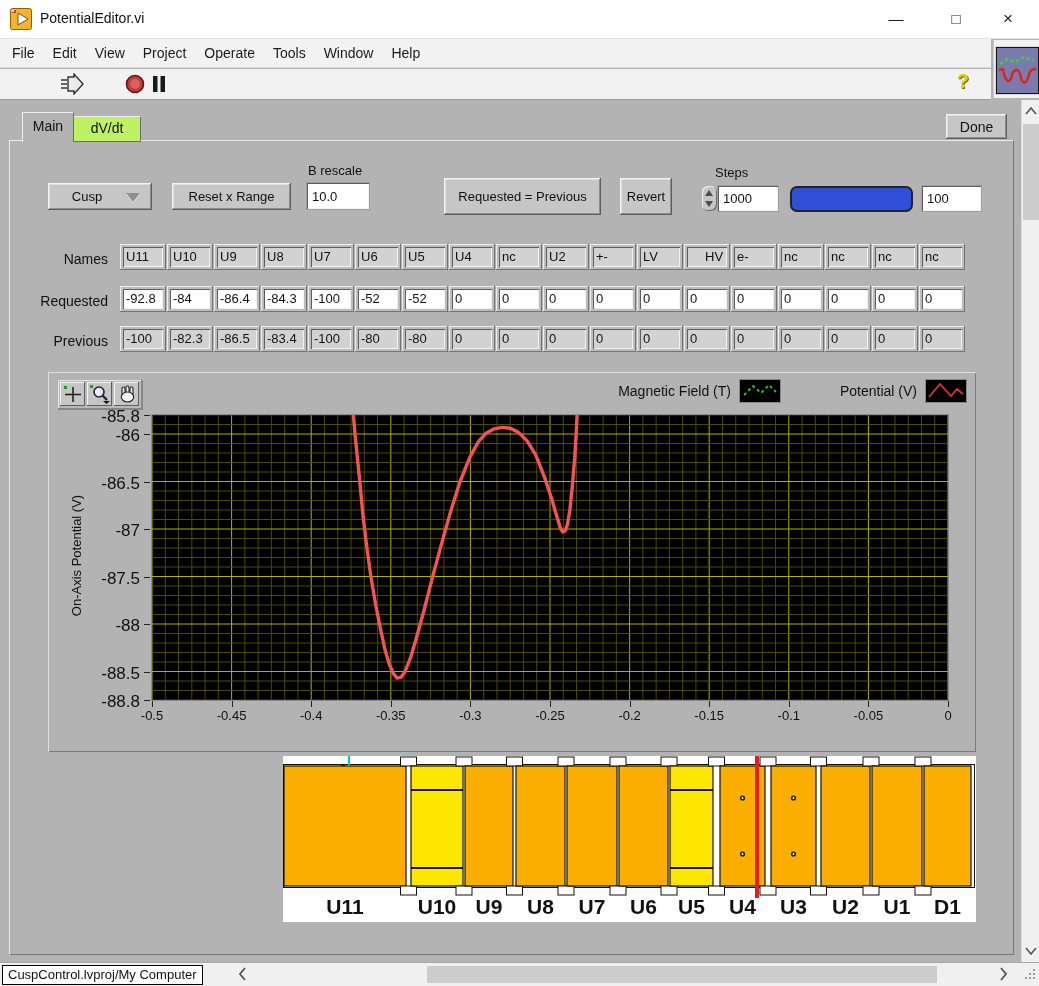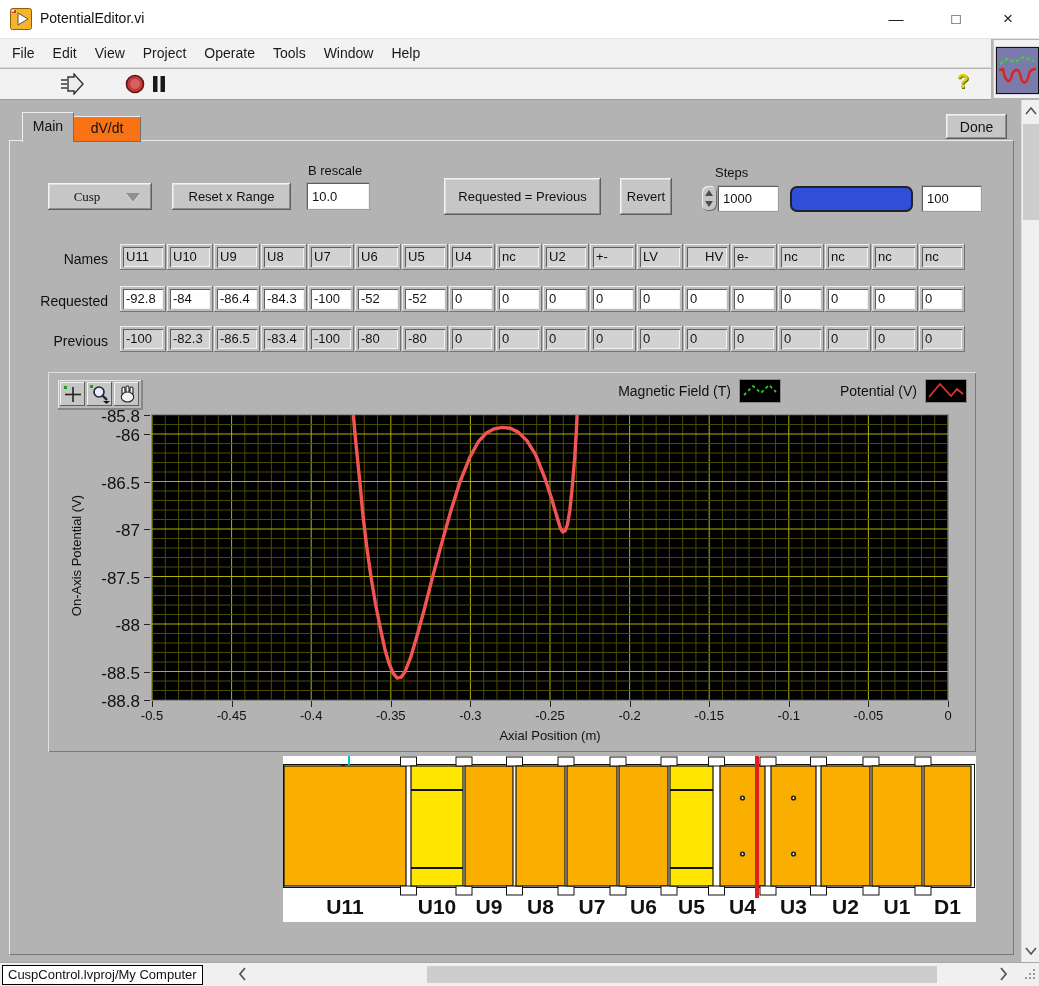--- a/index.html
+++ b/index.html
@@ -24,21 +24,21 @@
   #vi-icon-box{position:absolute;left:993px;top:40px;width:45px;height:58px;background:#f2f2f2;border-left:1px solid #c7c7c7;}
   #vi-icon{position:absolute;left:2px;top:7px;width:41px;height:45px;border:1px solid #111;background:#7b7bab;box-shadow:0 0 0 1px #d8d8d8;}
 
   
   #content{position:absolute;left:0;top:100px;width:1021px;height:930px;background:#b3b3b3;overflow:hidden;}
   #page-frame{position:absolute;left:9px;top:40px;width:1003px;height:813px;border-top:1px solid #e9e9e9;border-left:1px solid #e9e9e9;border-right:1px solid #777;border-bottom:1px solid #777;}
 
   .tab{position:absolute;font-size:14px;color:#111;text-align:center;background:#b3b3b3;
        border-top:1px solid #efefef;border-left:1px solid #efefef;border-right:1px solid #6f6f6f;}
   #tab-main{left:22px;top:12px;width:50px;height:29px;line-height:27px;z-index:3;}
-  #tab-dvdt{left:73px;top:16px;width:66px;height:24px;line-height:23px;background:#f97316;border-bottom:1px solid #6f6f6f;z-index:2;}
+  #tab-dvdt{left:73px;top:16px;width:66px;height:24px;line-height:23px;background:#bef264;border-bottom:1px solid #6f6f6f;z-index:2;}
 
   .btn{background:#c6c6c6;box-shadow:inset -1px -1px 0 #5e5e5e,inset 1px 1px 0 #f3f3f3,inset -2px -2px 0 #8e8e8e,inset 2px 2px 0 #dedede;
        display:flex;align-items:center;justify-content:center;font-size:13px;color:#111;position:absolute;box-sizing:border-box;}
   #done-btn{left:946px;top:14px;width:61px;height:25px;font-size:14px;}
 
   
   #cusp-dd{left:48px;top:83px;width:104px;height:27px;}
   #cusp-dd .tri{position:absolute;right:12px;top:10px;width:0;height:0;border-left:7px solid transparent;border-right:7px solid transparent;border-top:9px solid #8f8f8f;filter:drop-shadow(0 1px 0 #e8e8e8);}
   #reset-btn{left:172px;top:83px;width:119px;height:27px;}
   .fld{position:absolute;background:#fff;box-shadow:inset 1px 1px 0 #5e5e5e,inset -1px -1px 0 #f3f3f3,0 0 0 1px #9f9f9f;
@@ -153,21 +153,21 @@
   </div>
 
   <div id="content">
     <div id="page-frame"></div>
 
     <div id="tab-main" class="tab">Main</div>
     <div id="tab-dvdt" class="tab">dV/dt</div>
     <div id="done-btn" class="btn">Done</div>
 
     <div id="cusp-dd" class="btn">
-      <span style="margin-right:26px;font-family:Liberation Serif, serif;">Cusp</span>
+      <span style="margin-right:26px;">Cusp</span>
       <span class="tri"></span>
     </div>
     <div id="reset-btn" class="btn">Reset x Range</div>
     <div id="brescale-label" class="small-label">B rescale</div>
     <div id="brescale-field" class="fld">10.0</div>
     <div id="reqprev-btn" class="btn">Requested = Previous</div>
     <div id="revert-btn" class="btn">Revert</div>
     <div id="steps-label" class="small-label">Steps</div>
     <div id="steps-spinner">
       <div class="sp up"></div>
@@ -528,21 +528,20 @@
           <div class="xtick" style="left: 633.2px;">-0.15</div>
           <div class="xdash" style="left: 661.2px;"></div>
           <div class="xtick" style="left: 712.8px;">-0.1</div>
           <div class="xdash" style="left: 740.8px;"></div>
           <div class="xtick" style="left: 792.4px;">-0.05</div>
           <div class="xdash" style="left: 820.4px;"></div>
           <div class="xtick" style="left: 872px;">0</div>
           <div class="xdash" style="left: 900px;"></div>
         </div>
       <div id="ylabel">On-Axis Potential (V)</div>
-      <div id="xlabel">Axial Position (m)</div>
     </div>
 
     <div id="diagram">
       <svg id="diagram-svg" width="693" height="166" viewBox="0 0 693 166">
           <rect x="0.5" y="8.5" width="691" height="123" fill="#fff" stroke="#111" stroke-width="1"></rect>
           <line x1="66" y1="0" x2="66" y2="9" stroke="#00c8c8" stroke-width="2"></line>
           <rect x="58" y="9" width="4" height="5" fill="#cc00cc"></rect>
           <rect x="1" y="10" width="122" height="120" fill="#f9ae00" stroke="#111" stroke-width="1.2"></rect>
           <rect x="117.5" y="1" width="16" height="9" fill="#fff" stroke="#111" stroke-width="1"></rect>
           <rect x="117.5" y="130" width="16" height="9" fill="#fff" stroke="#111" stroke-width="1"></rect>

